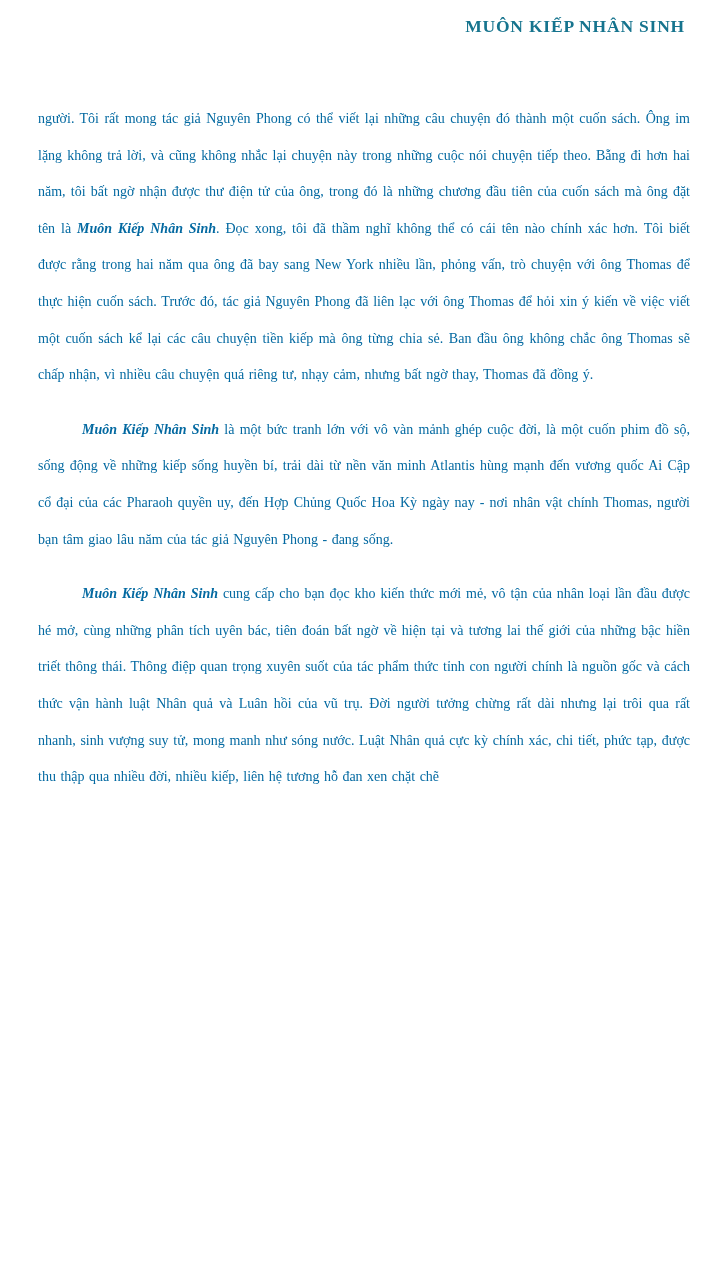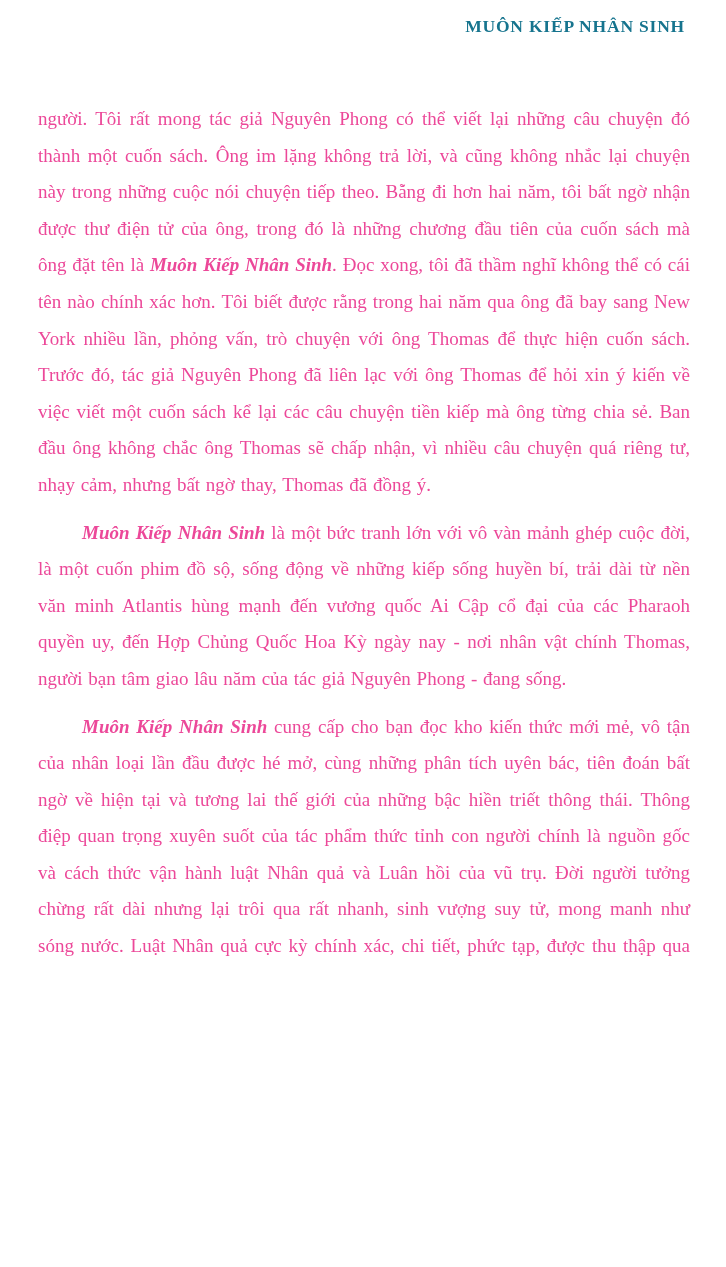--- a/index.html
+++ b/index.html
@@ -27,28 +27,28 @@
     }
 
     .body-text {
       position: absolute;
       top: 101px;
       left: 38px;
       right: 36px;
     }
 
     p.para {
-      font-size: 19px;
+      font-size: 14px;
       line-height: 36.6px;
       text-align: justify;
-      color: #ec4899;
+      color: #0369a1;
       word-spacing: 1px;
     }
 
-    p.para + p.para { margin-top: 11px; }
+    p.para + p.para { margin-top: 18px; }
 
     p.indent { text-indent: 44px; }
 
     .book-title-em {
       font-weight: bold;
       font-style: italic;
     }
 
     .page-footer {
       position: absolute;

